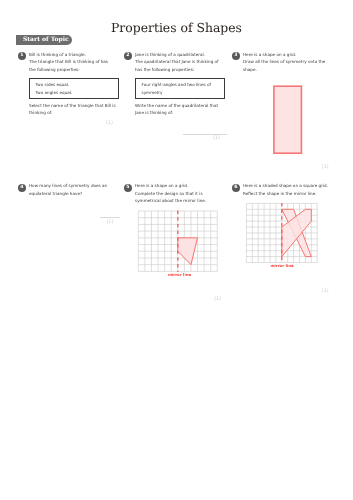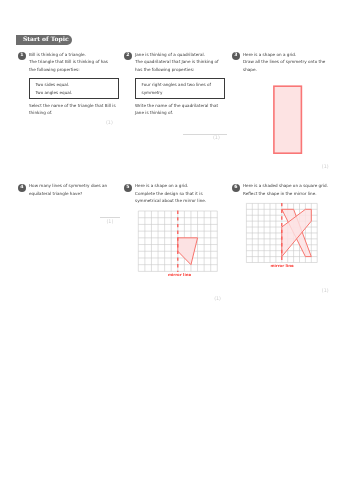--- a/index.html
+++ b/index.html
@@ -26,20 +26,21 @@
   .gap{height:2.6px;}
   .marks{position:absolute;font-size:4.8px;color:#cfcfcf;line-height:5px;font-family:"DejaVu Sans",sans-serif;}
   .ansline{position:absolute;border-top:0.8px solid #d8d8d8;}
   .mirrorlabel{position:absolute;font-size:3.9px;line-height:5px;color:#fb3d36;font-weight:bold;
                font-family:"DejaVu Sans",sans-serif;text-align:center;}
 </style>
 </head>
 <body>
 
 <div class="page">
+  <div class="title">Properties of Shapes</div>
   <div class="badge">Start of Topic</div>
 
   <div class="q" id="q1" style="left:18px;top:50.5px;">
     <div class="qnum">1</div>
     <div class="qbody">
       <div class="qtext">
         <div>Bill is thinking of a triangle.</div>
         <div>The triangle that Bill is thinking of has</div>
         <div>the following properties:</div>
       </div>

